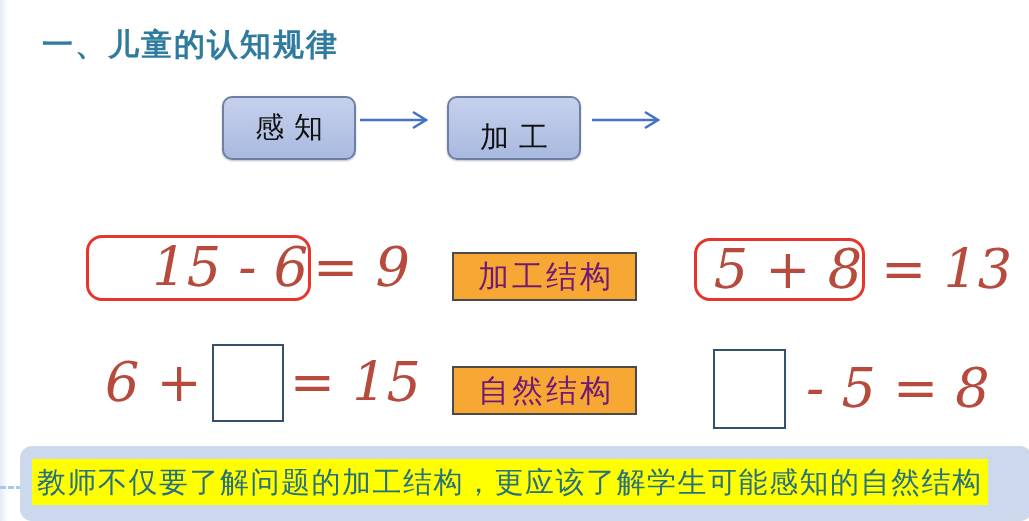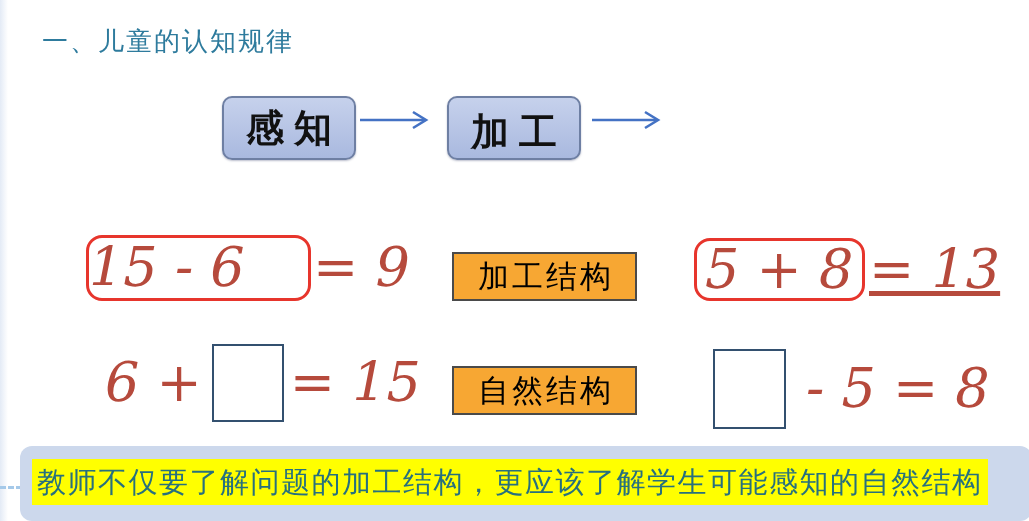--- a/index.html
+++ b/index.html
@@ -11,74 +11,74 @@
     font-family:"Liberation Sans", sans-serif;
   }
   
   .edge-strip{
     position:absolute;left:0;top:0;width:8px;height:521px;
     background:linear-gradient(to right, rgba(205,218,238,.55), rgba(255,255,255,0));
   }
   
   .title{
     position:absolute;left:42px;top:24px;
-    font-size:26px;font-weight:normal;letter-spacing:2px;
+    font-size:31px;font-weight:bold;letter-spacing:2px;
     color:#2E7B9D;white-space:nowrap;
   }
   
   .flow-node{
     position:absolute;top:96px;width:130px;height:60px;
     background:linear-gradient(#c6d1ec,#a9b9df);
     border:2px solid #6E7FA3;border-radius:10px;
     display:flex;align-items:center;justify-content:center;
     box-shadow:0 1px 2px rgba(60,70,110,.35);
   }
   .flow-node span{
-    font-size:38px;font-weight:bold;color:#111;
+    font-size:29px;font-weight:normal;color:#111;
     letter-spacing:10px;margin-right:-10px;white-space:nowrap;
   }
   .node-1{left:222px;} .node-2{left:447px;align-items:flex-end;} .node-3{left:682px;}
   .flow-arrow{position:absolute;top:108px;width:80px;height:24px;}
   .arrow-1{left:356px;} .arrow-2{left:588px;}
   
   .hw{
     font-family:"DejaVu Serif", serif;font-style:italic;
     color:#B64A3C;white-space:nowrap;line-height:1;
   }
   .eq{position:absolute;display:flex;align-items:center;}
   .red-ring{
     border:3px solid #E7352C;border-radius:16px;
-    display:flex;align-items:center;justify-content:flex-start;
+    display:flex;align-items:center;justify-content:flex-end;
     background:transparent;
   }
   .ring-tl{width:219px;height:60px;}
   .ring-tr{width:157px;height:57px;padding-left:8px;}
   .hw-big{font-size:54px;}
   .eq-tl{left:86px;top:235px;}
   .eq-tr{left:694px;top:238px;}
   .eq-bl{left:105px;top:344px;}
   .eq-br{left:699px;top:349px;margin-left:14px;}
   .answer-box{
     background:#ffffff;border:2px solid #33506F;
   }
   .box-bl{width:68px;height:74px;margin-left:10px;}
   .box-br{width:69px;height:76px;}
   .suffix-tl{margin-left:2px;}
-  .suffix-tr{margin-left:4px;text-decoration:underline;}
+  .suffix-tr{margin-left:16px;}
   .suffix-bl{margin-left:6px;}
   .suffix-br{margin-left:20px;}
   
   .struct-label{
     position:absolute;left:452px;width:181px;height:45px;
     background:#F7A733;border:2px solid #4A4A4A;
     display:flex;align-items:center;justify-content:center;
   }
   .label-top{top:252px;} .label-bottom{top:366px;}
   .struct-label span{
-    color:#000000;font-size:31px;letter-spacing:3px;margin-right:-3px;
+    color:#701a75;font-size:31px;letter-spacing:3px;margin-right:-3px;
     white-space:nowrap;
   }
   
   .note-box{
     position:absolute;left:20px;top:446px;width:1012px;height:75px;
     background:#CCD8EC;border-radius:12px;
   }
   .note-text{
     position:absolute;left:12px;top:13px;
     background:#FFFF00;color:#27707E;

